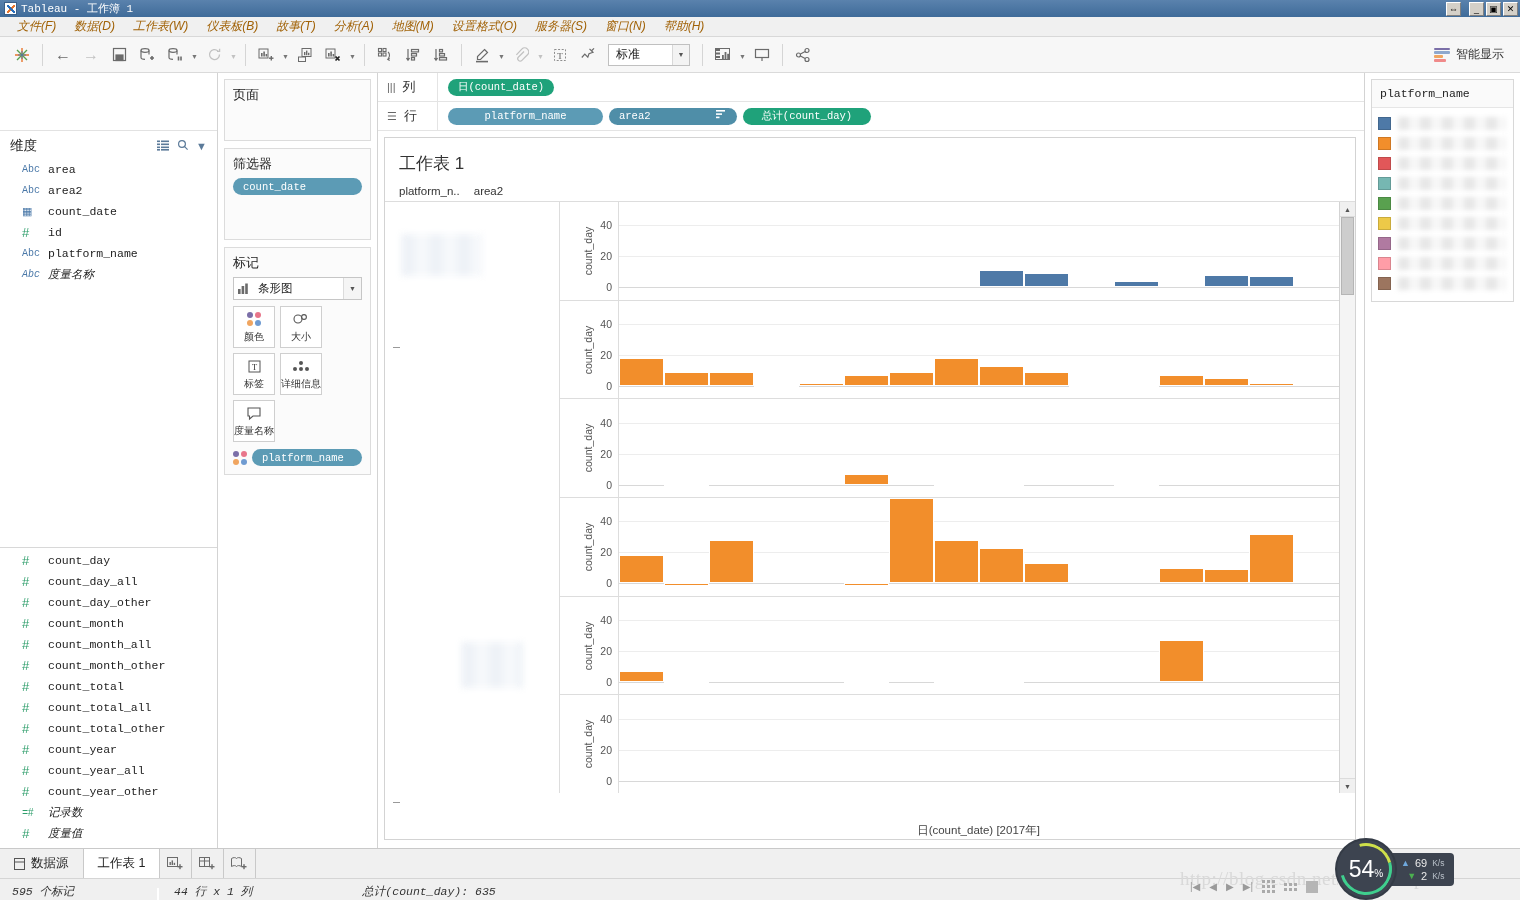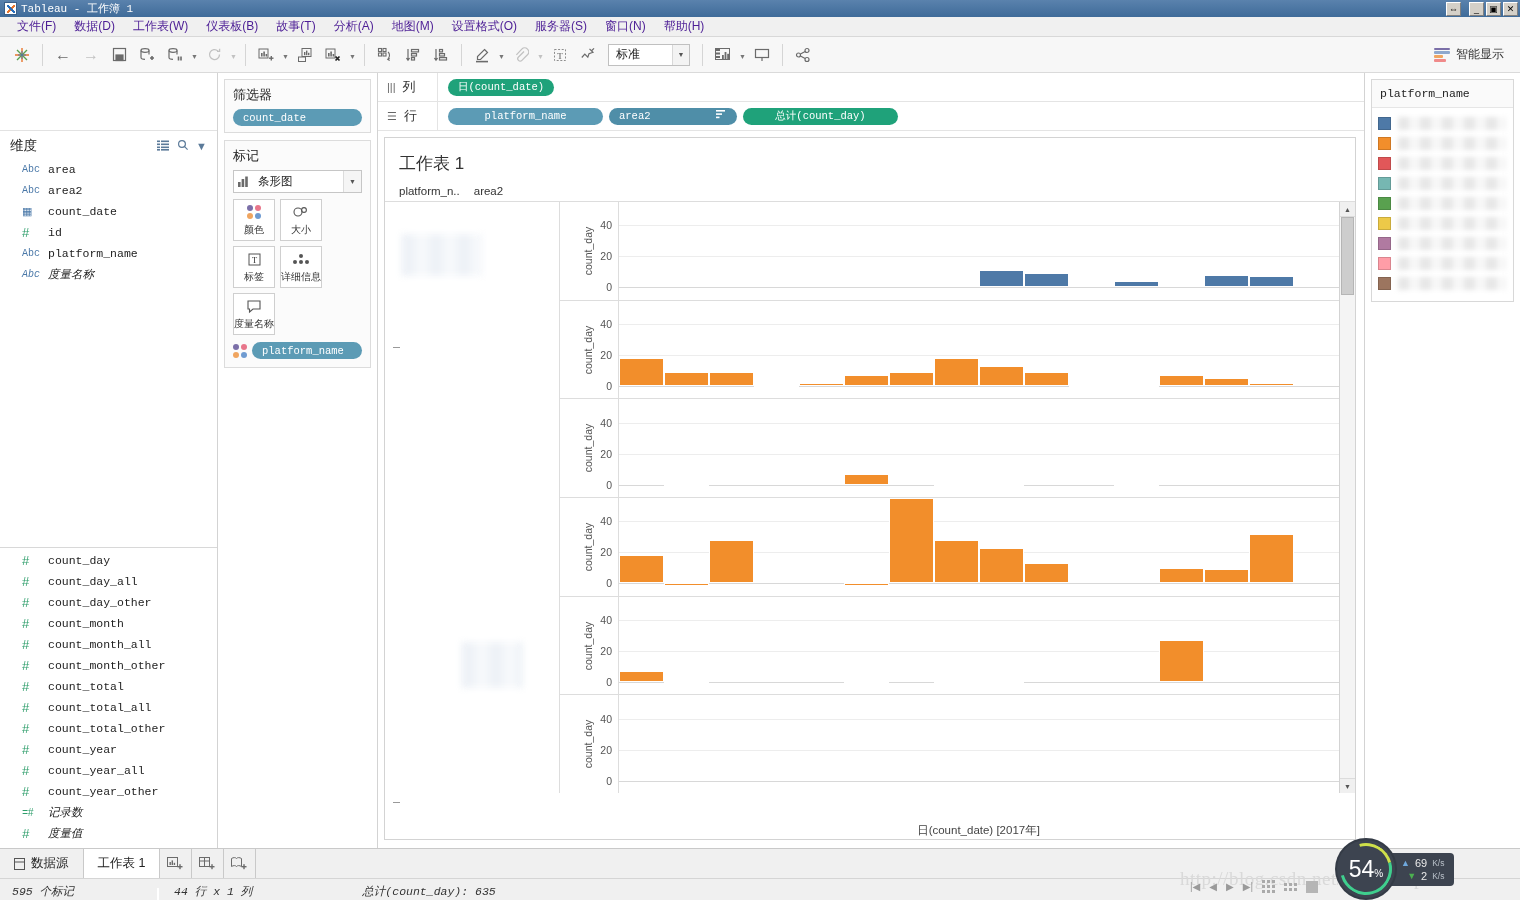--- a/index.html
+++ b/index.html
@@ -27,21 +27,21 @@
   #titlebar .tb-spacer{flex:1;}
   .winbtn{width:15px;height:14px;margin-left:2px;background:#d4d0c8;
     border:1px solid; border-color:#fff #808080 #808080 #fff;
     display:flex;align-items:center;justify-content:center;
     font-size:9px;color:#000;font-family:"Liberation Sans",sans-serif;flex:none;}
   .winbtn.sep{margin-left:8px;}
 
   
   #menubar{height:20px;background:#f0f0f0;border-bottom:1px solid #d8d8d8;
     display:flex;align-items:center;padding-left:8px;}
-  #menubar .mi{padding:2px 9px;font-size:12px;color:#4c1d95;white-space:nowrap;cursor:default;}
+  #menubar .mi{padding:2px 9px;font-size:12px;color:#a16207;white-space:nowrap;cursor:default;font-style:italic;}
 
   
   #toolbar{height:36px;background:#f7f7f7;border-bottom:1px solid #dadada;
     display:flex;align-items:center;padding:0 8px;}
   .tb-ico{width:28px;height:26px;display:flex;align-items:center;justify-content:center;
     color:#6b6b6b;font-size:16px;cursor:default;}
   .tb-ico.dim{color:#c2c2c2;}
   .tb-caret{width:11px;height:26px;display:flex;align-items:flex-end;justify-content:center;
     color:#777;font-size:7px;padding-bottom:8px;cursor:default;}
   .tb-sep{width:1px;height:22px;background:#d5d5d5;margin:0 6px;}
@@ -527,22 +527,25 @@
           </div>
         <div class="field italic">
             <span class="ficon num">#</span>
             <span>度量值</span>
           </div>
       </div>
     </div>
   </div>
 
   <div id="cards">
-
-    <div class="card" style="height:54px">
+    <div class="card" style="height:62px">
+      <div class="card-title">页面</div>
+    </div>
+
+    <div class="card" style="height:92px">
       <div class="card-title">筛选器</div>
       <div class="pill blue full">count_date</div>
     </div>
 
     <div class="card">
       <div class="card-title">标记</div>
       <div class="marks-select">
         <span class="mtxt">
           <svg width="15" height="11" viewBox="0 0 15 11">
               <g fill="#6b6b6b">
@@ -644,21 +647,21 @@
           <span>area2</span>
           <span>
             <svg width="11" height="9" viewBox="0 0 11 9">
                 <g fill="#fff">
               <rect x="0" y="0" width="9" height="1.6"></rect>
                   <rect x="0" y="3.3" width="6" height="1.6"></rect>
               <rect x="0" y="6.6" width="3.5" height="1.6"></rect>
                 </g>
               </svg></span>
         </span>
-        <span class="pill green" style="width:155px;justify-content:center">总计(count_day)</span>
+        <span class="pill green" style="width:128px;justify-content:center">总计(count_day)</span>
       </div>
     </div>
 
     <div id="canvas">
       <div id="canvas-inner">
         <div class="wsTitle">工作表 1</div>
         <div class="colHdr">
           <span>platform_n..</span>
           <span>area2</span>
         </div>

